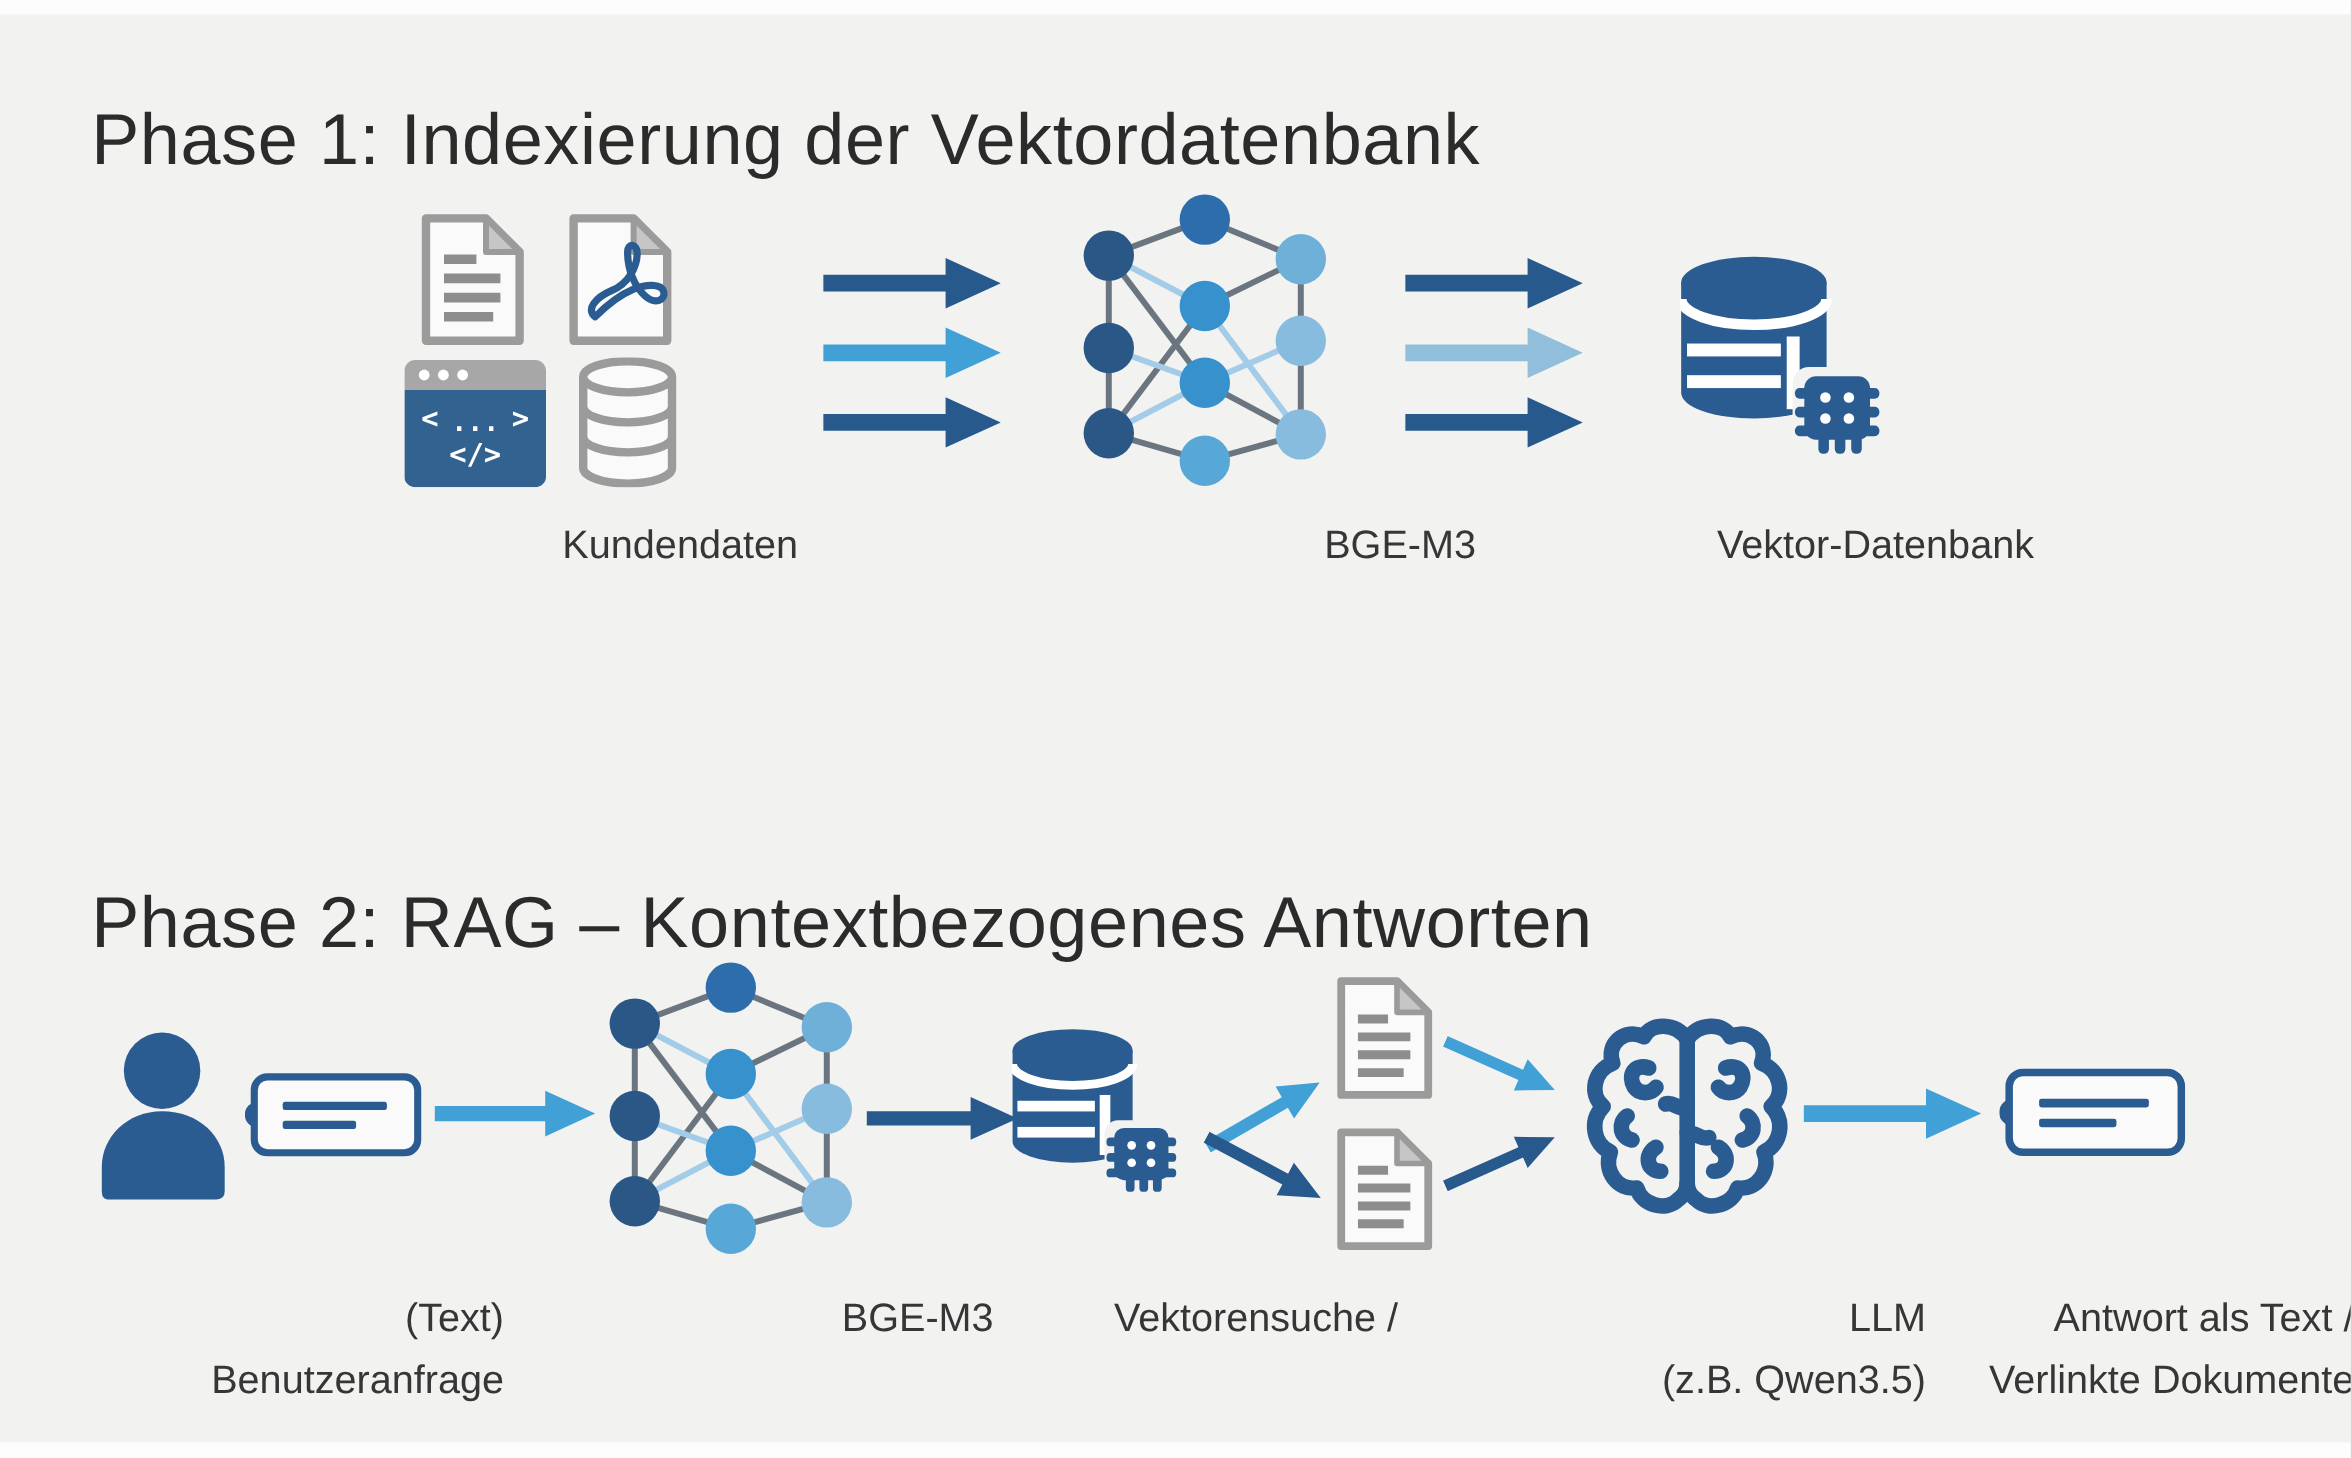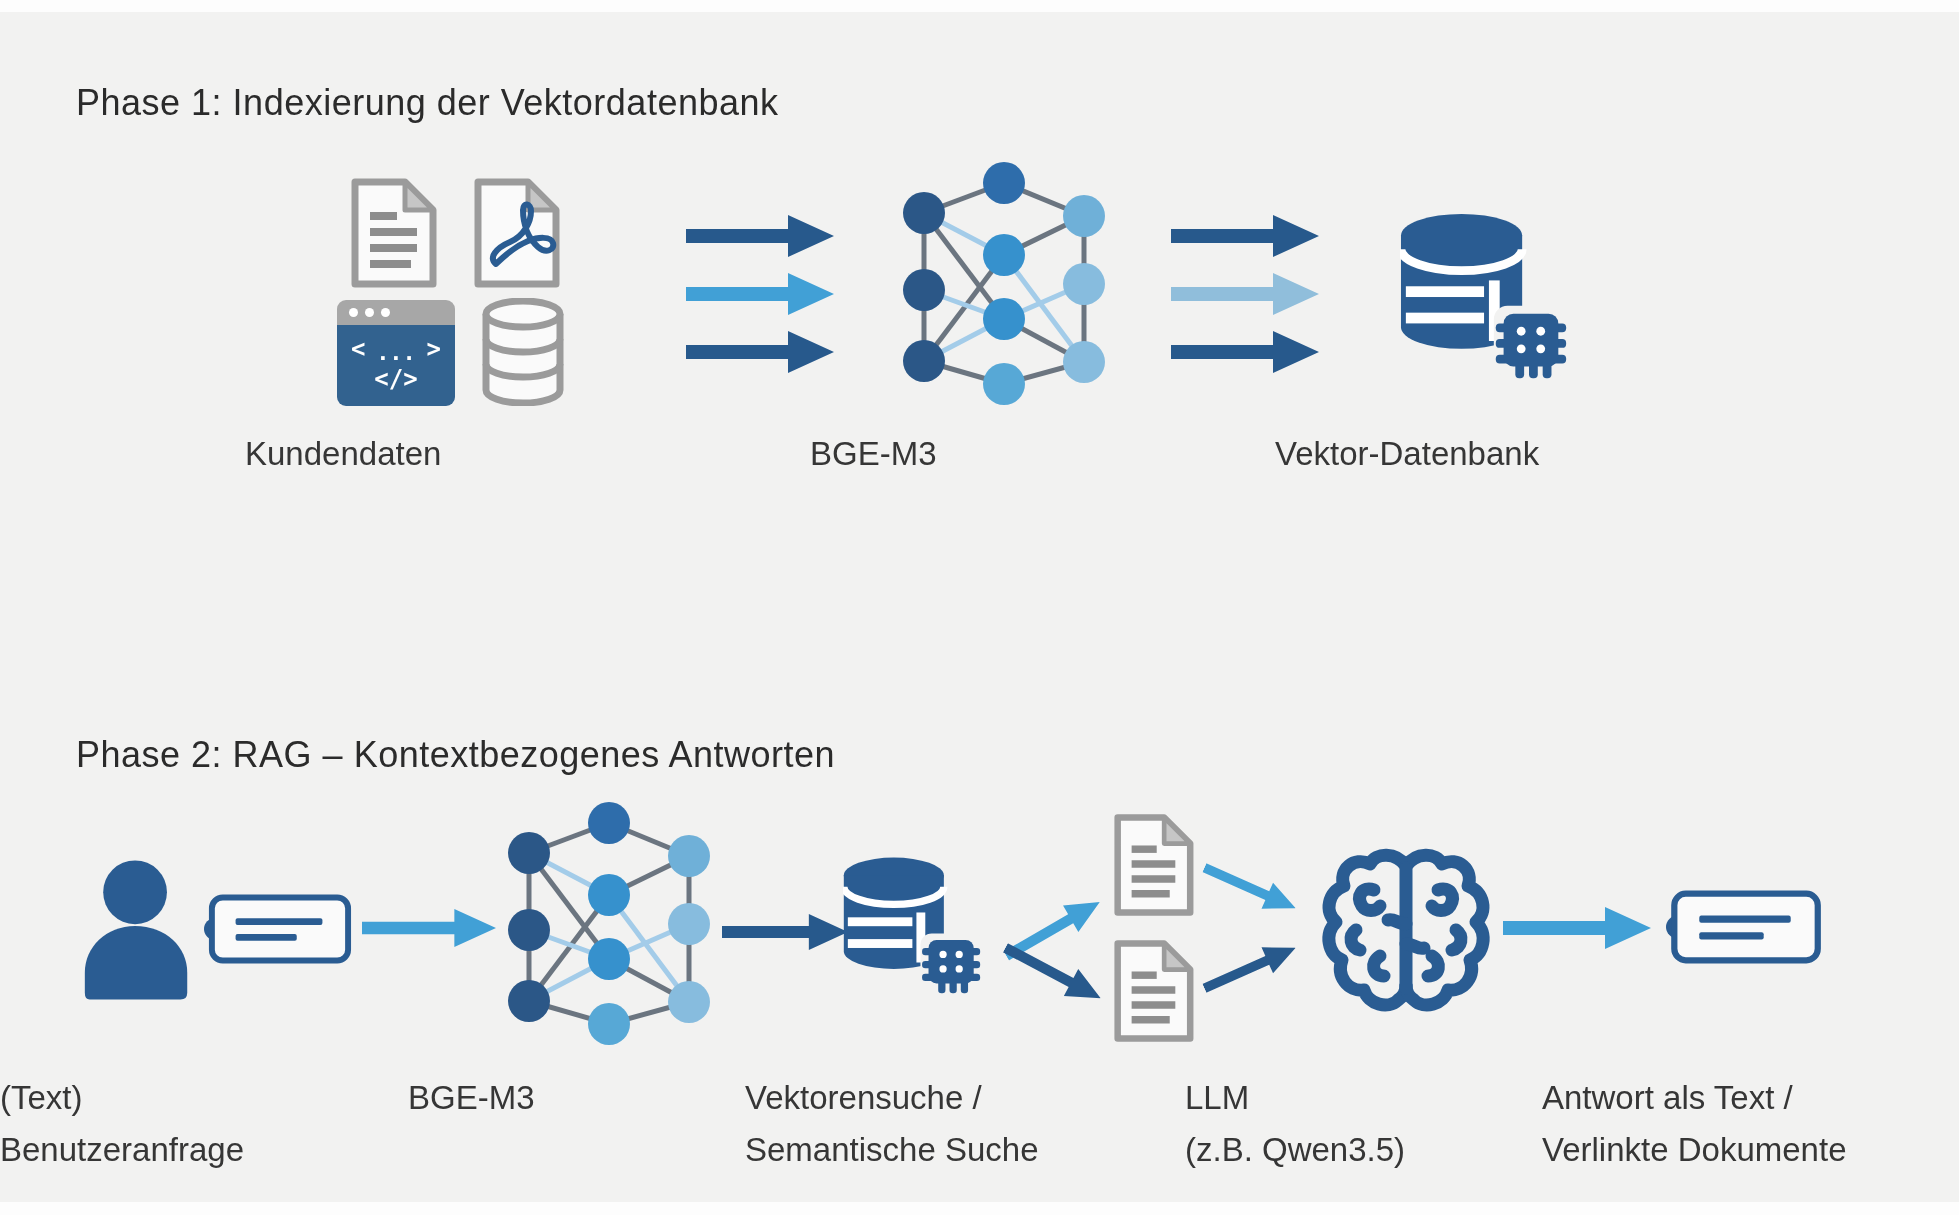--- a/index.html
+++ b/index.html
@@ -8,28 +8,28 @@
     width:1959px;height:1215px;
     background:var(--background,#f2f2f1);
     overflow:hidden;
     font-family:"Liberation Sans",sans-serif;
   }
   .strip{position:absolute;left:0;width:100%;background:var(--strip-white,#fdfdfd);}
   .strip.top{top:0;height:12px;}
   .strip.bottom{bottom:0;height:13px;}
   .phase-title{
     position:absolute;
-    font-size:36px;font-weight:500;letter-spacing:.5px;
+    font-size:60px;font-weight:500;letter-spacing:.5px;
     color:var(--title-text,#2b2b2b);
     white-space:nowrap;
   }
   .abs{position:absolute;}
   .label{
     position:absolute;width:420px;
-    text-align:left;
+    text-align:right;
     font-size:33px;line-height:52px;
     color:var(--label-text,#363636);
     white-space:nowrap;
   }
   .label span{display:block;}
   .arrow{position:absolute;}
   .arrow svg{display:block;width:100%;height:100%;}
   
   .codewin{position:absolute;border-radius:9px;overflow:hidden;display:flex;flex-direction:column;}
   .codewin .head{height:25px;background:var(--code-header,#a7a7a7);display:flex;align-items:center;gap:7px;padding-left:12px;}
@@ -323,21 +323,20 @@
 
   <div class="label" style="left:0px;top:1072px">
     <span>(Text)</span>
     <span>Benutzeranfrage</span>
   </div>
   <div class="label" style="left:408px;top:1072px">
     <span>BGE-M3</span>
   </div>
   <div class="label" style="left:745px;top:1072px">
     <span>Vektorensuche /</span>
-    <span>Semantische Suche</span>
   </div>
   <div class="label" style="left:1185px;top:1072px">
     <span>LLM</span>
     <span>(z.B. Qwen3.5)</span>
   </div>
   <div class="label" style="left:1542px;top:1072px">
     <span>Antwort als Text /</span>
     <span>Verlinkte Dokumente</span>
   </div>
 </div>

